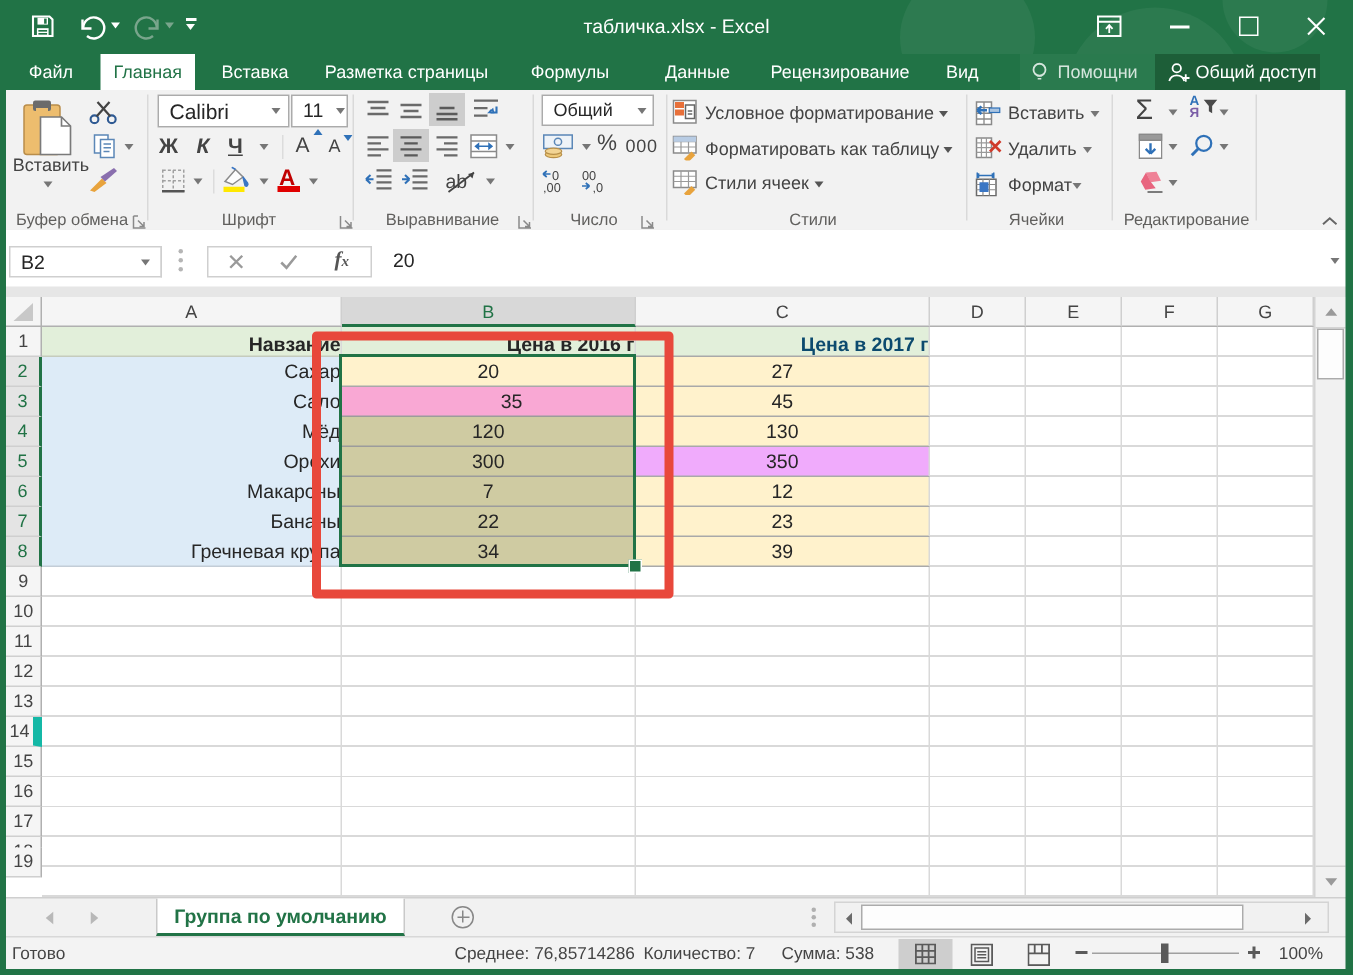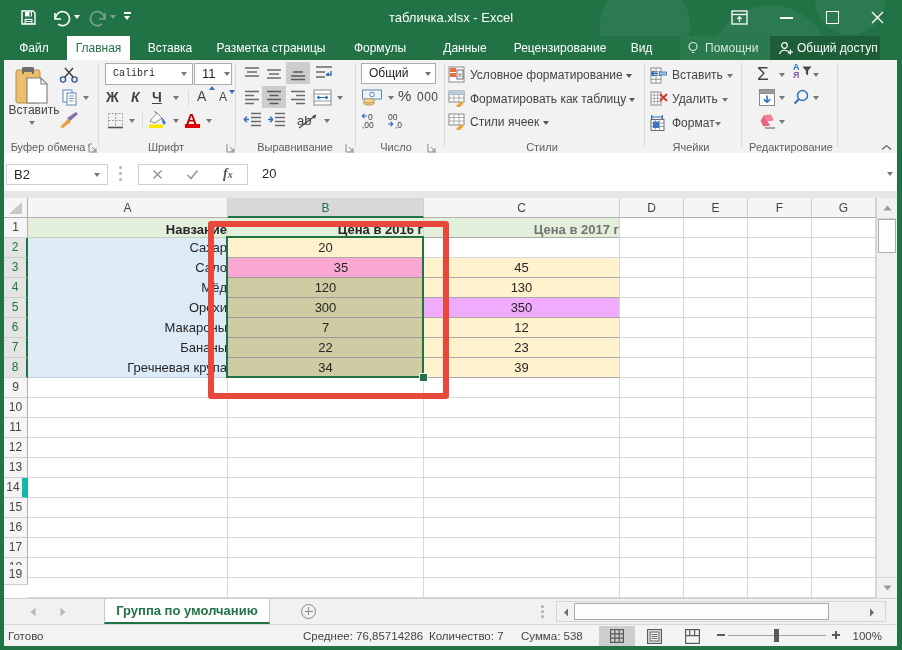--- a/index.html
+++ b/index.html
@@ -138,21 +138,21 @@
       <path d="M2 16 L10 8 l3 3 -8 6 z" fill="#e8a33d"></path>
       <path d="M9 7 l9 -6 2 2 -8 7 z" fill="#8a6fae"></path>
     </svg>
     <div class="glabel" style="left:-32px;">Буфер обмена</div>
     <svg class="abs" style="left:88px;top:83px;" width="10" height="10" viewBox="0 0 10 10">
       <path d="M1 1 v8 h8 M1 1 h3 M1 1 v3" fill="none" stroke="#8a8a8a" stroke-width="1"></path>
       <path d="M4 4 l4 4 M8 5 v3 h-3" fill="none" stroke="#8a8a8a" stroke-width="1"></path>
     </svg>
     <div class="gsep" style="left:98px;"></div>
 
-    <div class="combo" style="left:105px;top:3px;width:88px;height:22px;line-height:20px;padding-left:7px;font-size:10px;font-family:Liberation Mono, monospace;">Calibri</div>
+    <div class="combo" style="left:105px;top:3px;width:88px;height:22px;line-height:20px;padding-left:7px;font-size:14px;">Calibri</div>
     <div class="dar abs" style="left:181px;top:12px;"></div>
     <div class="combo" style="left:194px;top:3px;width:38px;height:22px;line-height:20px;padding-left:7px;font-size:13px;">11</div>
     <div class="dar abs" style="left:224px;top:12px;"></div>
     <div class="rbtn" style="left:106px;top:29px;font-weight:bold;font-size:14px;">Ж</div>
     <div class="rbtn" style="left:131px;top:29px;font-style:italic;font-weight:bold;font-size:14px;">К</div>
     <div class="rbtn" style="left:152px;top:29px;font-weight:bold;font-size:14px;text-decoration:underline;">Ч</div>
     <div class="dar abs" style="left:173px;top:36px;"></div>
     <div class="rbtn" style="left:197px;top:28px;font-size:14px;">А<span style="position:absolute;left:12px;top:-2px;width:0;height:0;border-left:3.5px solid transparent;border-right:3.5px solid transparent;border-bottom:4.5px solid #2f71b8;"></span></div>
     <div class="rbtn" style="left:219px;top:30px;font-size:12px;">А<span style="position:absolute;left:10px;top:0px;width:0;height:0;border-left:3.5px solid transparent;border-right:3.5px solid transparent;border-top:4.5px solid #2f71b8;"></span></div>
     <svg class="abs" style="left:107px;top:52px;" width="17" height="17" viewBox="0 0 17 17">
@@ -392,23 +392,24 @@
     <div class="abs" style="left:227px;top:27px;width:1px;height:380px;background:#d9d9d9;"></div>
     <div class="abs" style="left:423px;top:27px;width:1px;height:380px;background:#d9d9d9;"></div>
     <div class="abs" style="left:619px;top:27px;width:1px;height:380px;background:#d9d9d9;"></div>
     <div class="abs" style="left:683px;top:27px;width:1px;height:380px;background:#d9d9d9;"></div>
     <div class="abs" style="left:747px;top:27px;width:1px;height:380px;background:#d9d9d9;"></div>
     <div class="abs" style="left:811px;top:27px;width:1px;height:380px;background:#d9d9d9;"></div>
     <div class="abs" style="left:875px;top:27px;width:1px;height:380px;background:#d9d9d9;"></div>
 
     <div class="cell cl" style="left:28px;top:27px;width:200px;background:#e2efda;border-bottom-color:#c5ccbd;font-weight:bold;color:#262626;line-height:23px;">Навзание</div>
       <div class="cell cl" style="left:228px;top:27px;width:196px;background:#e2efda;border-bottom-color:#c5ccbd;font-weight:bold;color:#262626;line-height:23px;">Цена в 2016 г</div>
-      <div class="cell cl" style="left:424px;top:27px;width:196px;background:#e2efda;border-bottom-color:#a9a9a9;font-weight:bold;color:#737373;line-height:23px;">Цена в 2017 г</div>
+      <div class="cell cl" style="left:424px;top:27px;width:196px;background:#e2efda;border-bottom-color:#a9a9a9;font-weight:bold;color:#0c4a6e;line-height:23px;">Цена в 2017 г</div>
       <div class="cell cl" style="left:28px;top:47px;width:200px;background:#ddebf7;border-bottom-color:#ddebf7;">Сахар</div>
       <div class="cell cc" style="left:228px;top:47px;width:196px;background:#fff2cc;border-bottom-color:#a9a9a9;">20</div>
+      <div class="cell cc" style="left:424px;top:47px;width:196px;background:#fff2cc;border-bottom-color:#a9a9a9;">27</div>
       <div class="cell cl" style="left:28px;top:67px;width:200px;background:#ddebf7;border-bottom-color:#ddebf7;">Сало</div>
       <div class="cell cc" style="left:228px;top:67px;width:227px;background:#f9a8d4;border-bottom-color:#9c9c9c;">35</div>
       <div class="cell cc" style="left:424px;top:67px;width:196px;background:#fff2cc;border-bottom-color:#a9a9a9;">45</div>
       <div class="cell cl" style="left:28px;top:87px;width:200px;background:#ddebf7;border-bottom-color:#ddebf7;">Мёд</div>
       <div class="cell cc" style="left:228px;top:87px;width:196px;background:#cfcba2;border-bottom-color:#9c9c9c;">120</div>
       <div class="cell cc" style="left:424px;top:87px;width:196px;background:#fff2cc;border-bottom-color:#a9a9a9;">130</div>
       <div class="cell cl" style="left:28px;top:107px;width:200px;background:#ddebf7;border-bottom-color:#ddebf7;">Орехи</div>
       <div class="cell cc" style="left:228px;top:107px;width:196px;background:#cfcba2;border-bottom-color:#9c9c9c;">300</div>
       <div class="cell cc" style="left:424px;top:107px;width:196px;background:#f0abfc;border-bottom-color:#a9a9a9;">350</div>
       <div class="cell cl" style="left:28px;top:127px;width:200px;background:#ddebf7;border-bottom-color:#ddebf7;">Макароны</div>

